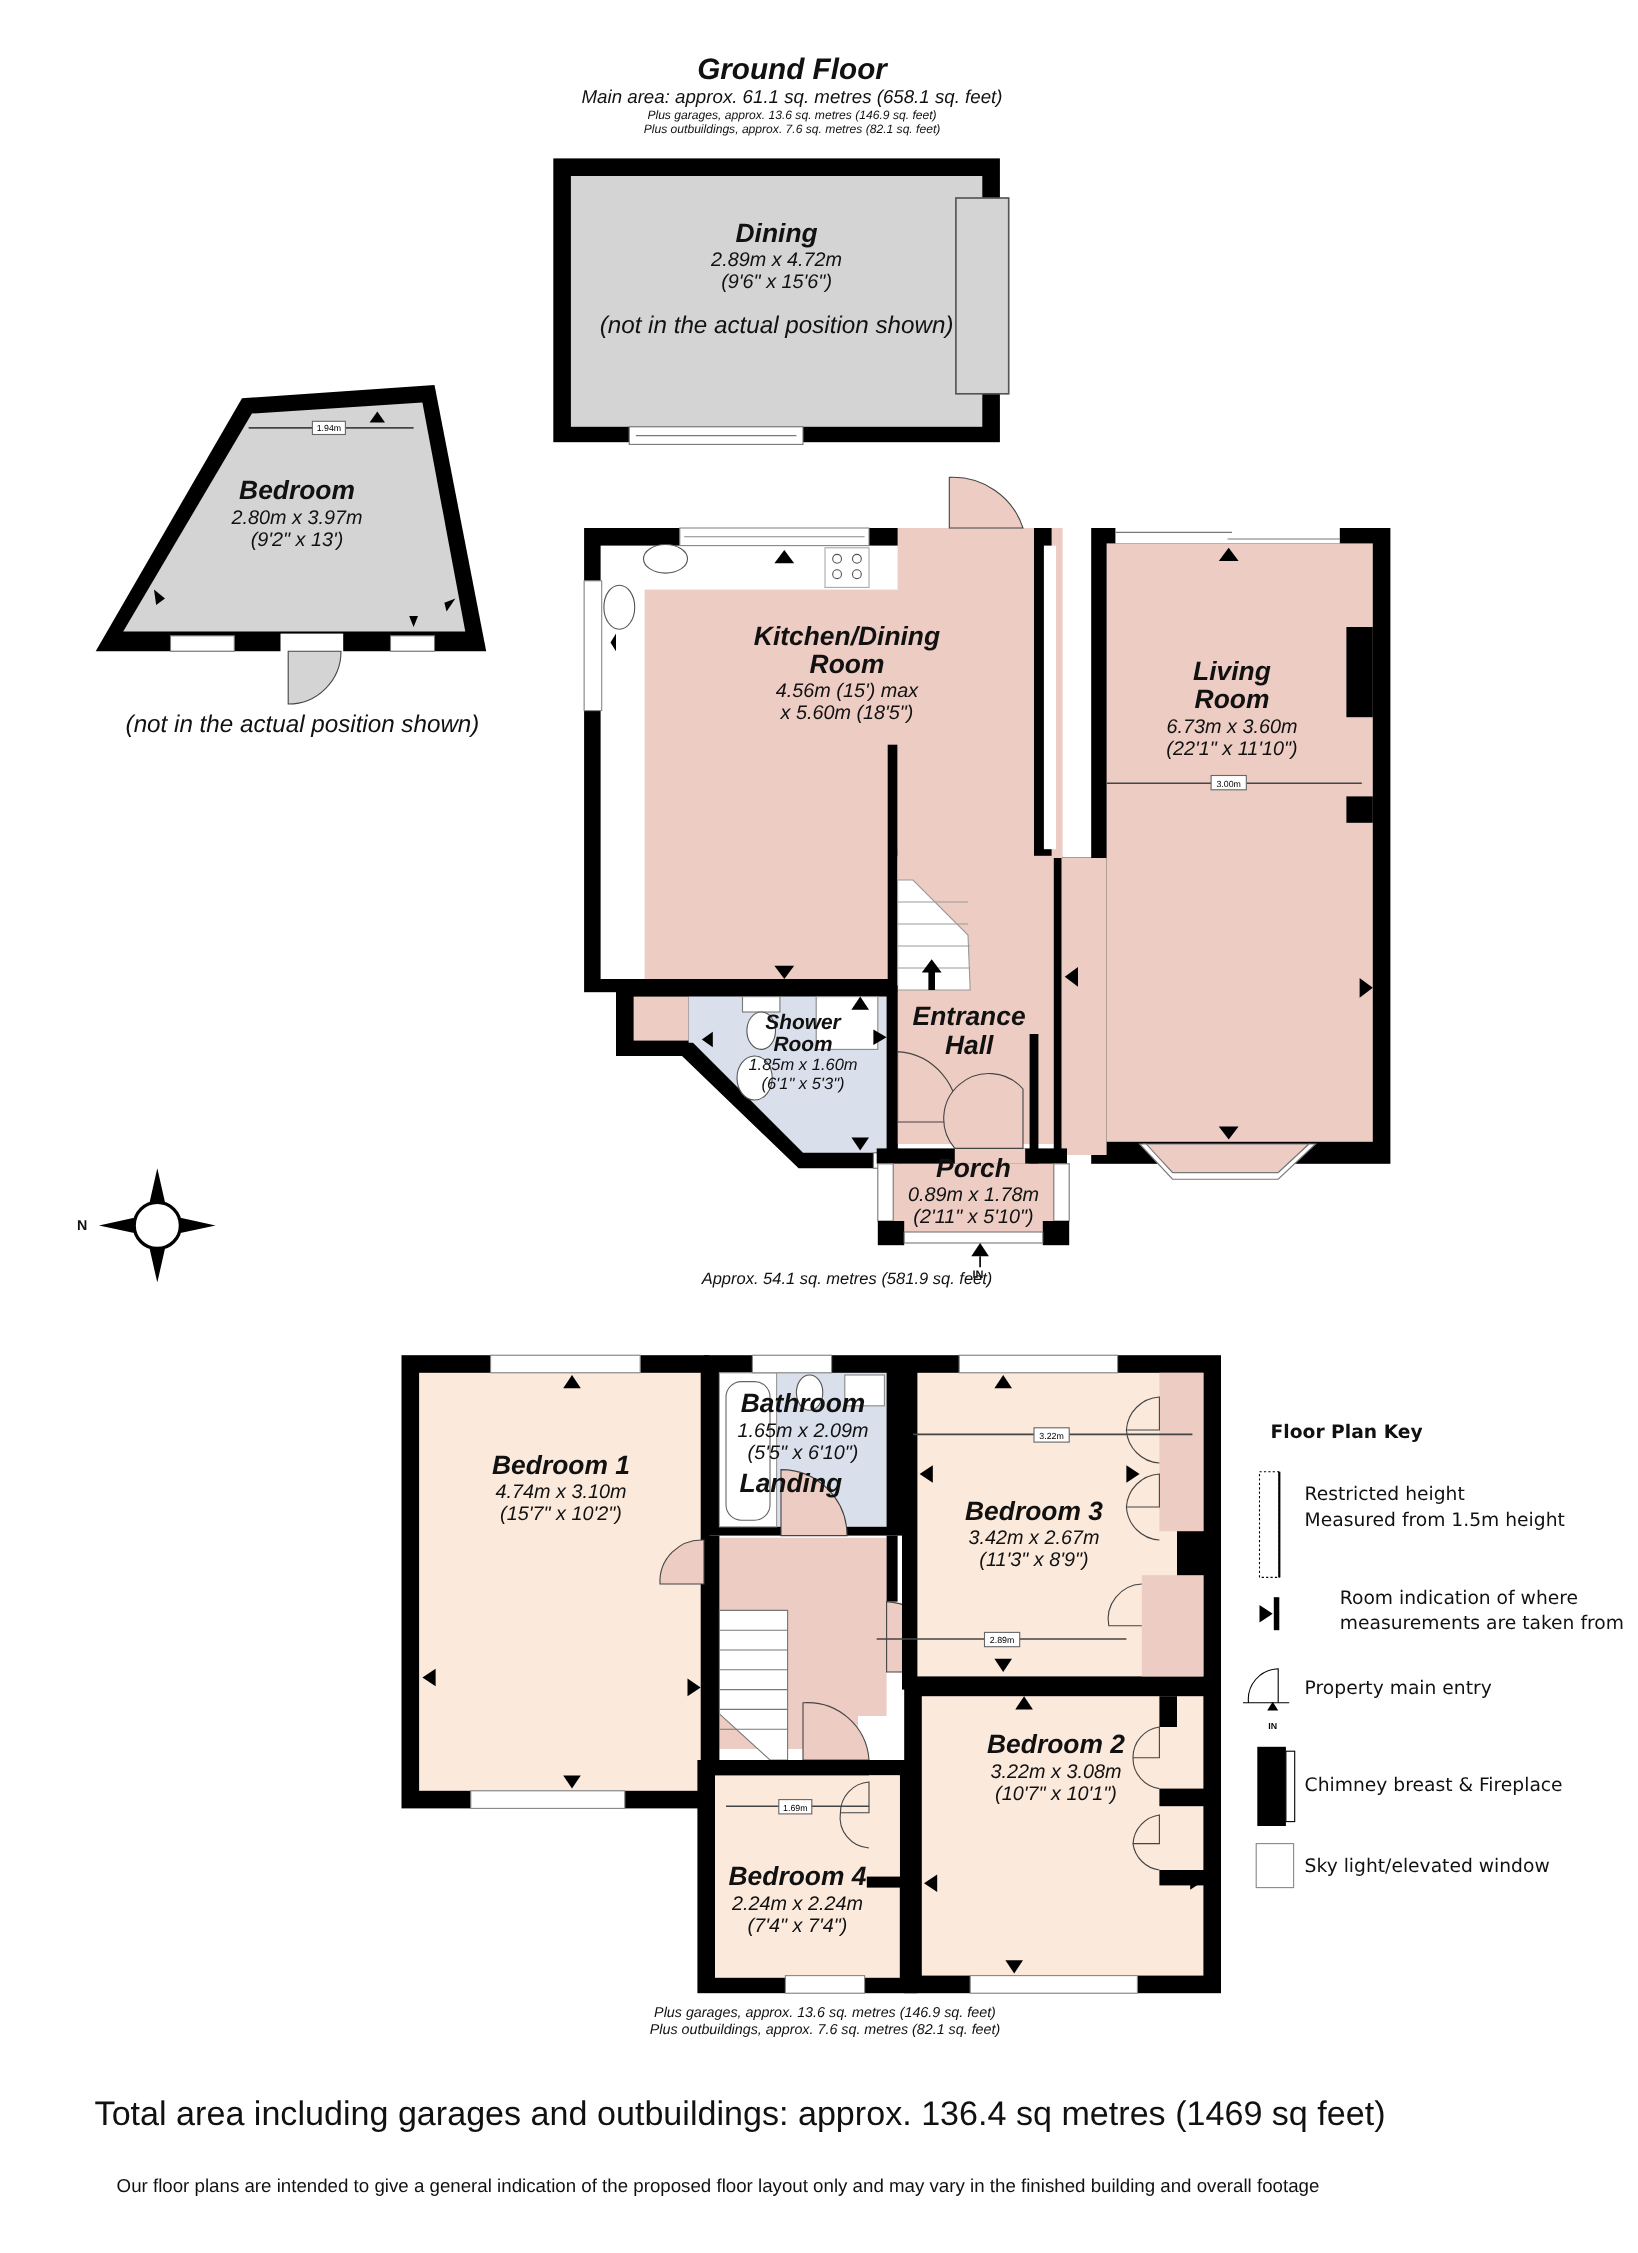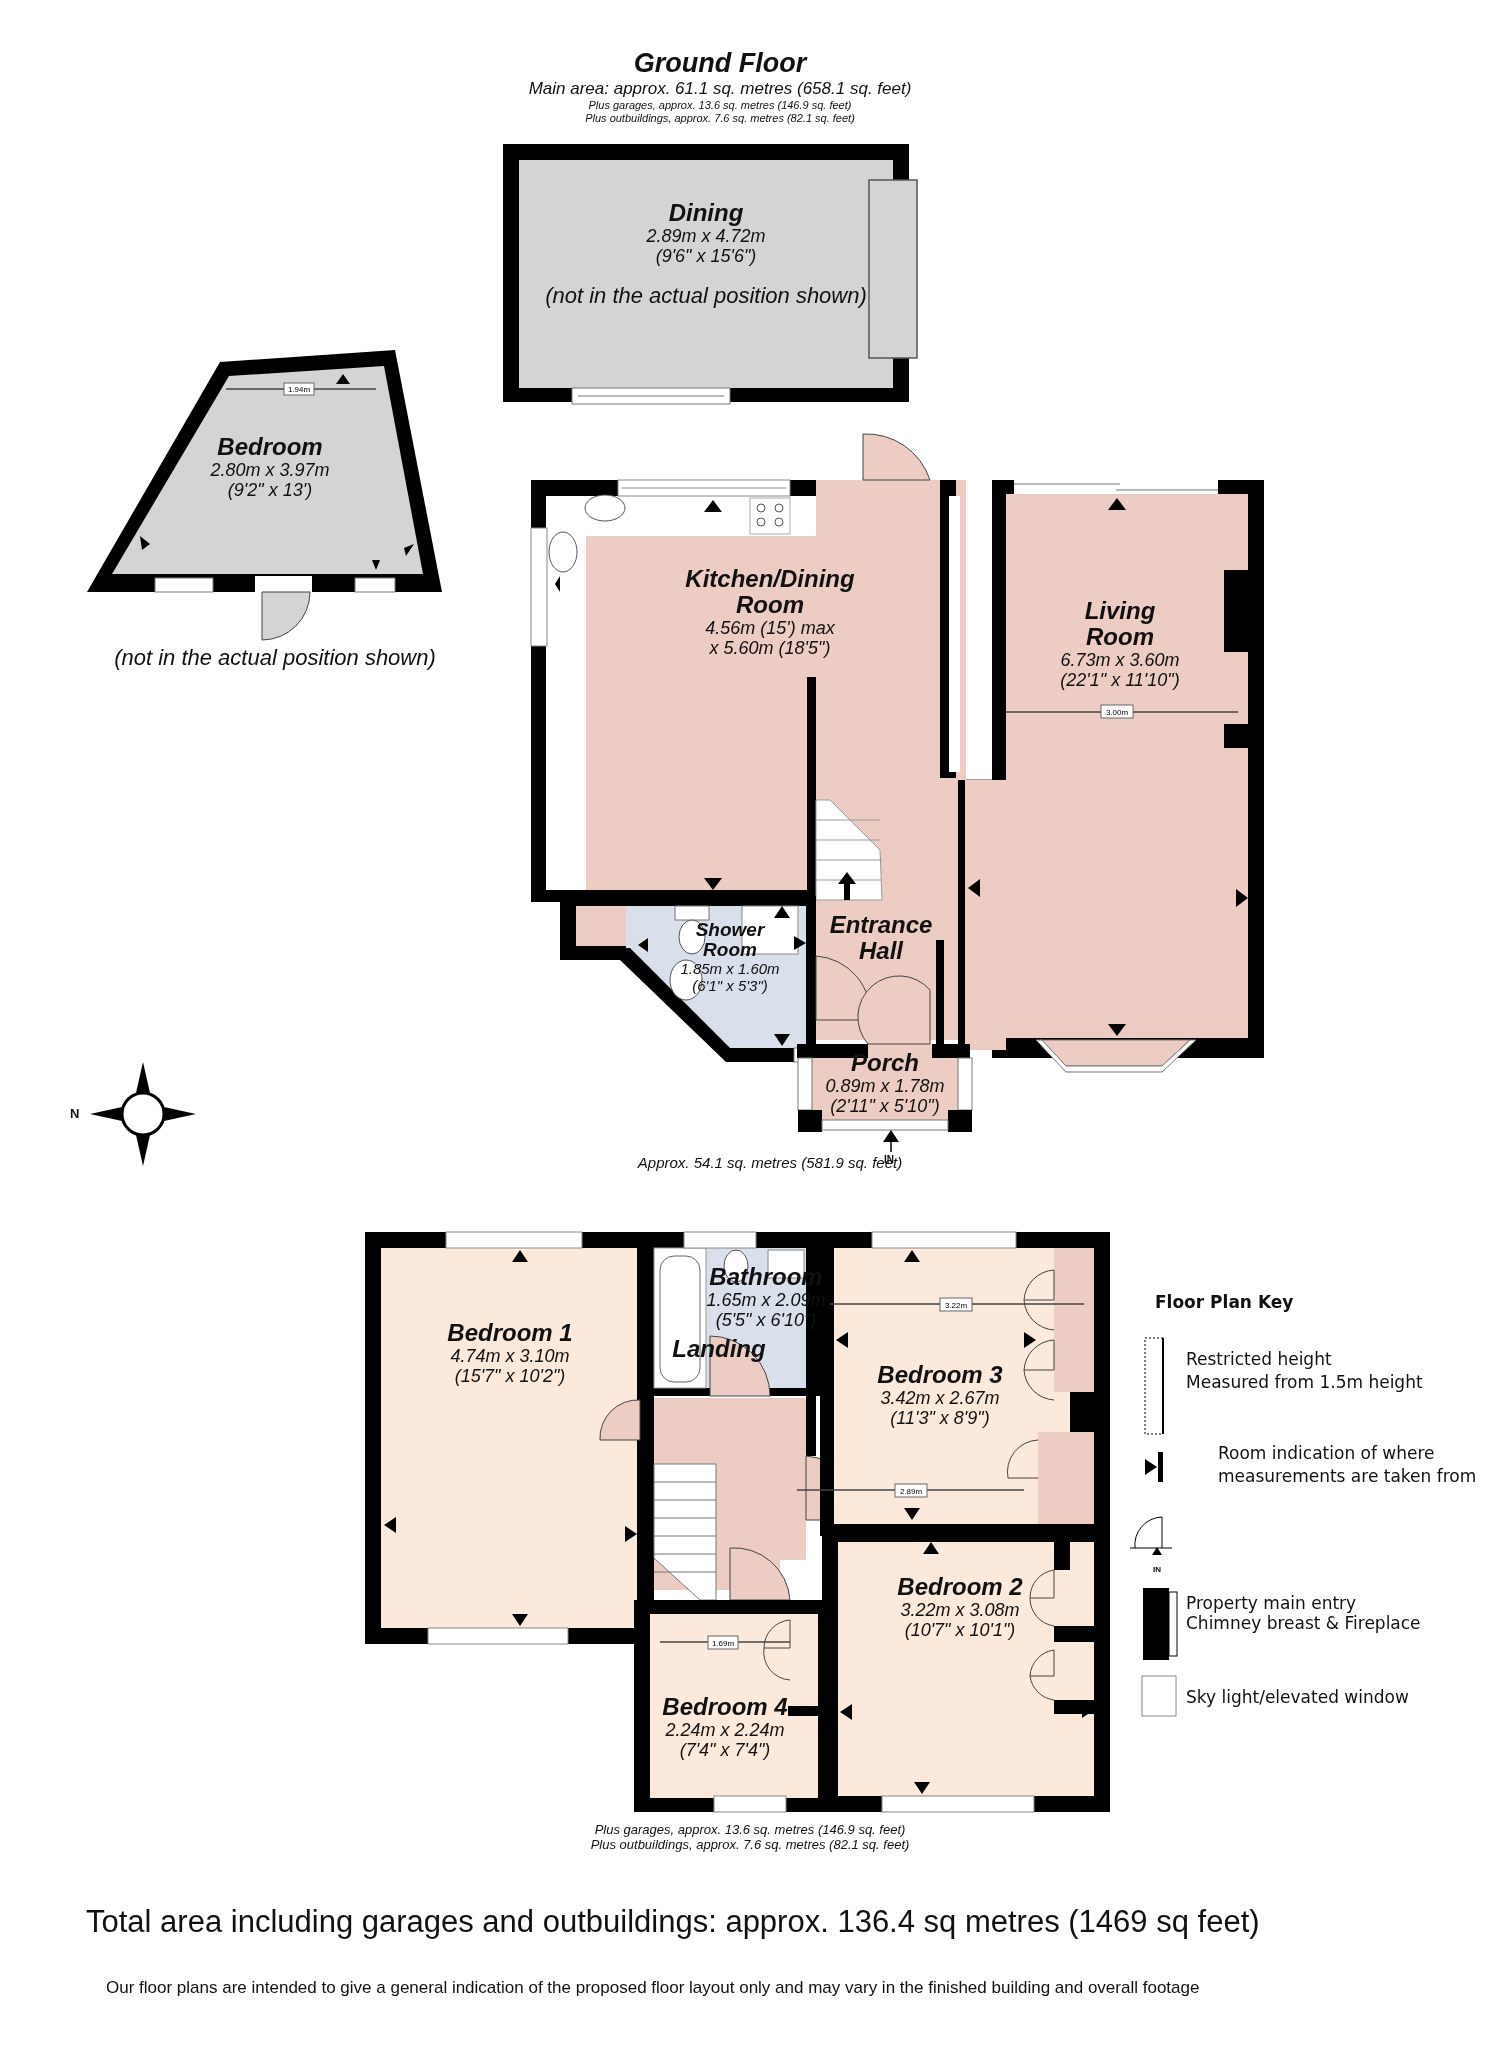--- a/index.html
+++ b/index.html
@@ -310,21 +310,21 @@
 <div class="abs center" style="left:520px;width:500px;top:1154px;">
   <div style="font-size:15px;">Approx. 54.1 sq. metres (581.9 sq. feet)</div>
 </div>
 
 <div class="abs center" style="left:400px;width:220px;top:1320px;">
   <div class="room-name">Bedroom 1</div>
   <div class="room-dim">4.74m x 3.10m</div>
   <div class="room-dim">(15'7" x 10'2")</div>
 </div>
 
-<div class="abs center" style="left:654px;width:152px;top:1264px;padding-left:36px;">
+<div class="abs center" style="left:654px;width:152px;top:1264px;">
   <div class="room-name">Bathroom</div>
   <div class="room-dim">1.65m x 2.09m</div>
   <div class="room-dim">(5'5" x 6'10")</div>
 </div>
 
 <div class="abs center" style="left:654px;width:130px;top:1336px;">
   <div class="room-name">Landing</div>
 </div>
 
 <div class="abs center" style="left:840px;width:200px;top:1362px;">
@@ -349,21 +349,21 @@
   <span class="key-title">Floor Plan Key</span>
 </div>
 <div class="abs key-text" style="left:1186px;top:1348px;">
   <div>Restricted height</div>
   <div>Measured from 1.5m height</div>
 </div>
 <div class="abs key-text" style="left:1186px;top:1442px;margin-left:32px;">
   <div>Room indication of where</div>
   <div>measurements are taken from</div>
 </div>
-<div class="abs key-text" style="left:1186px;top:1592px;">
+<div class="abs key-text" style="left:1186px;top:1524px;">
   <div>Property main entry</div>
 </div>
 <div class="abs key-text" style="left:1186px;top:1612px;">
   <div>Chimney breast &amp; Fireplace</div>
 </div>
 <div class="abs key-text" style="left:1186px;top:1686px;">
   <div>Sky light/elevated window</div>
 </div>
 
 <div class="abs center" style="left:300px;width:900px;top:1822px;">

